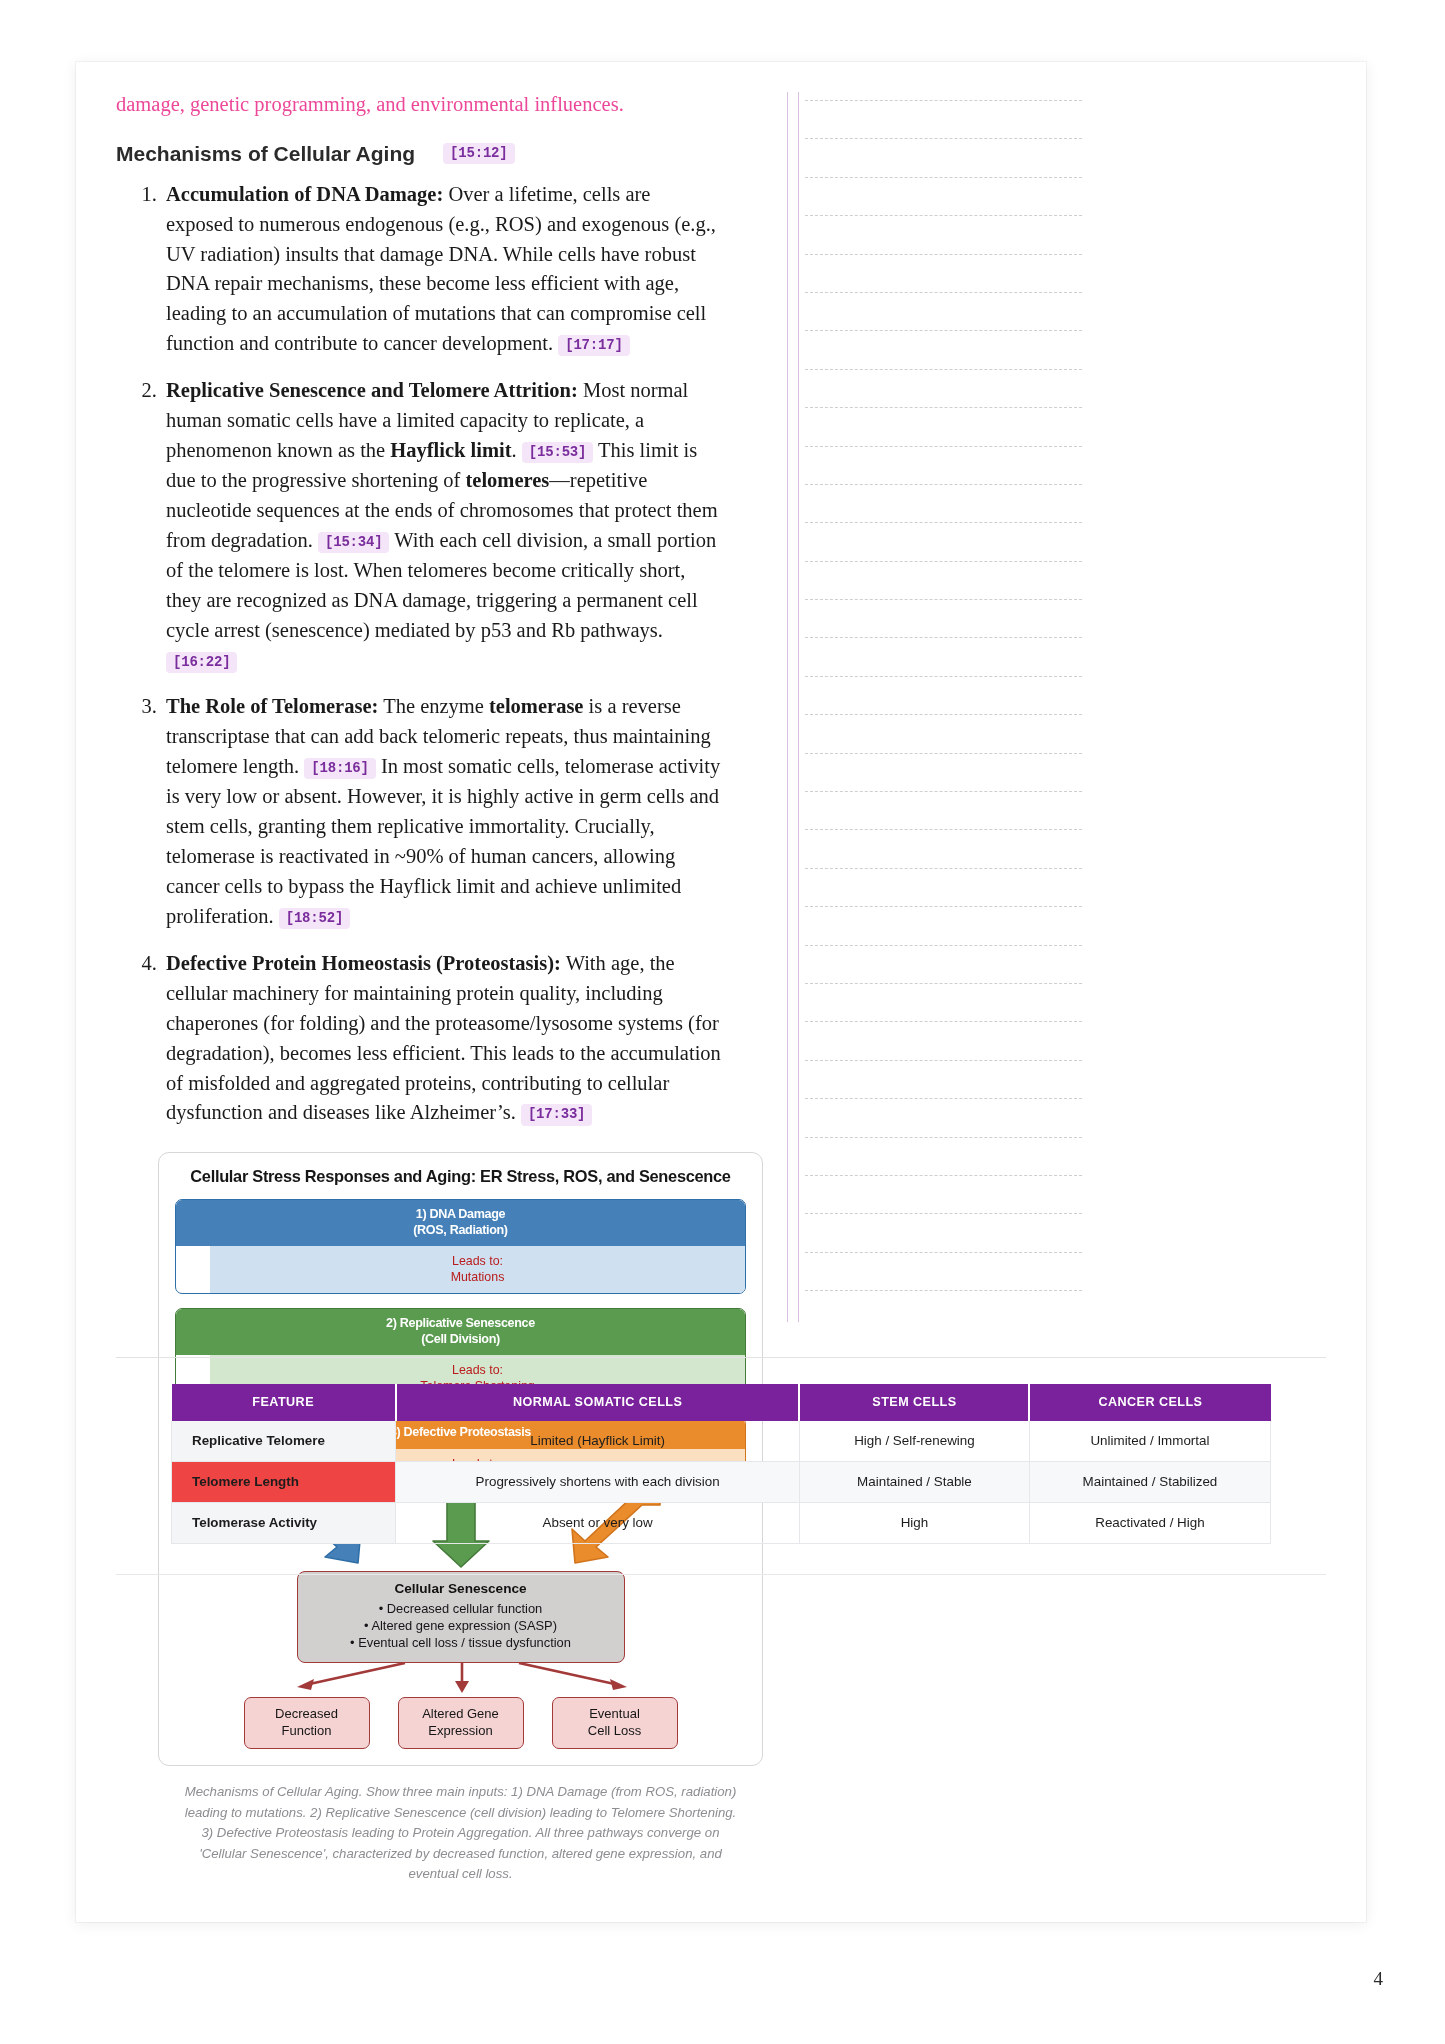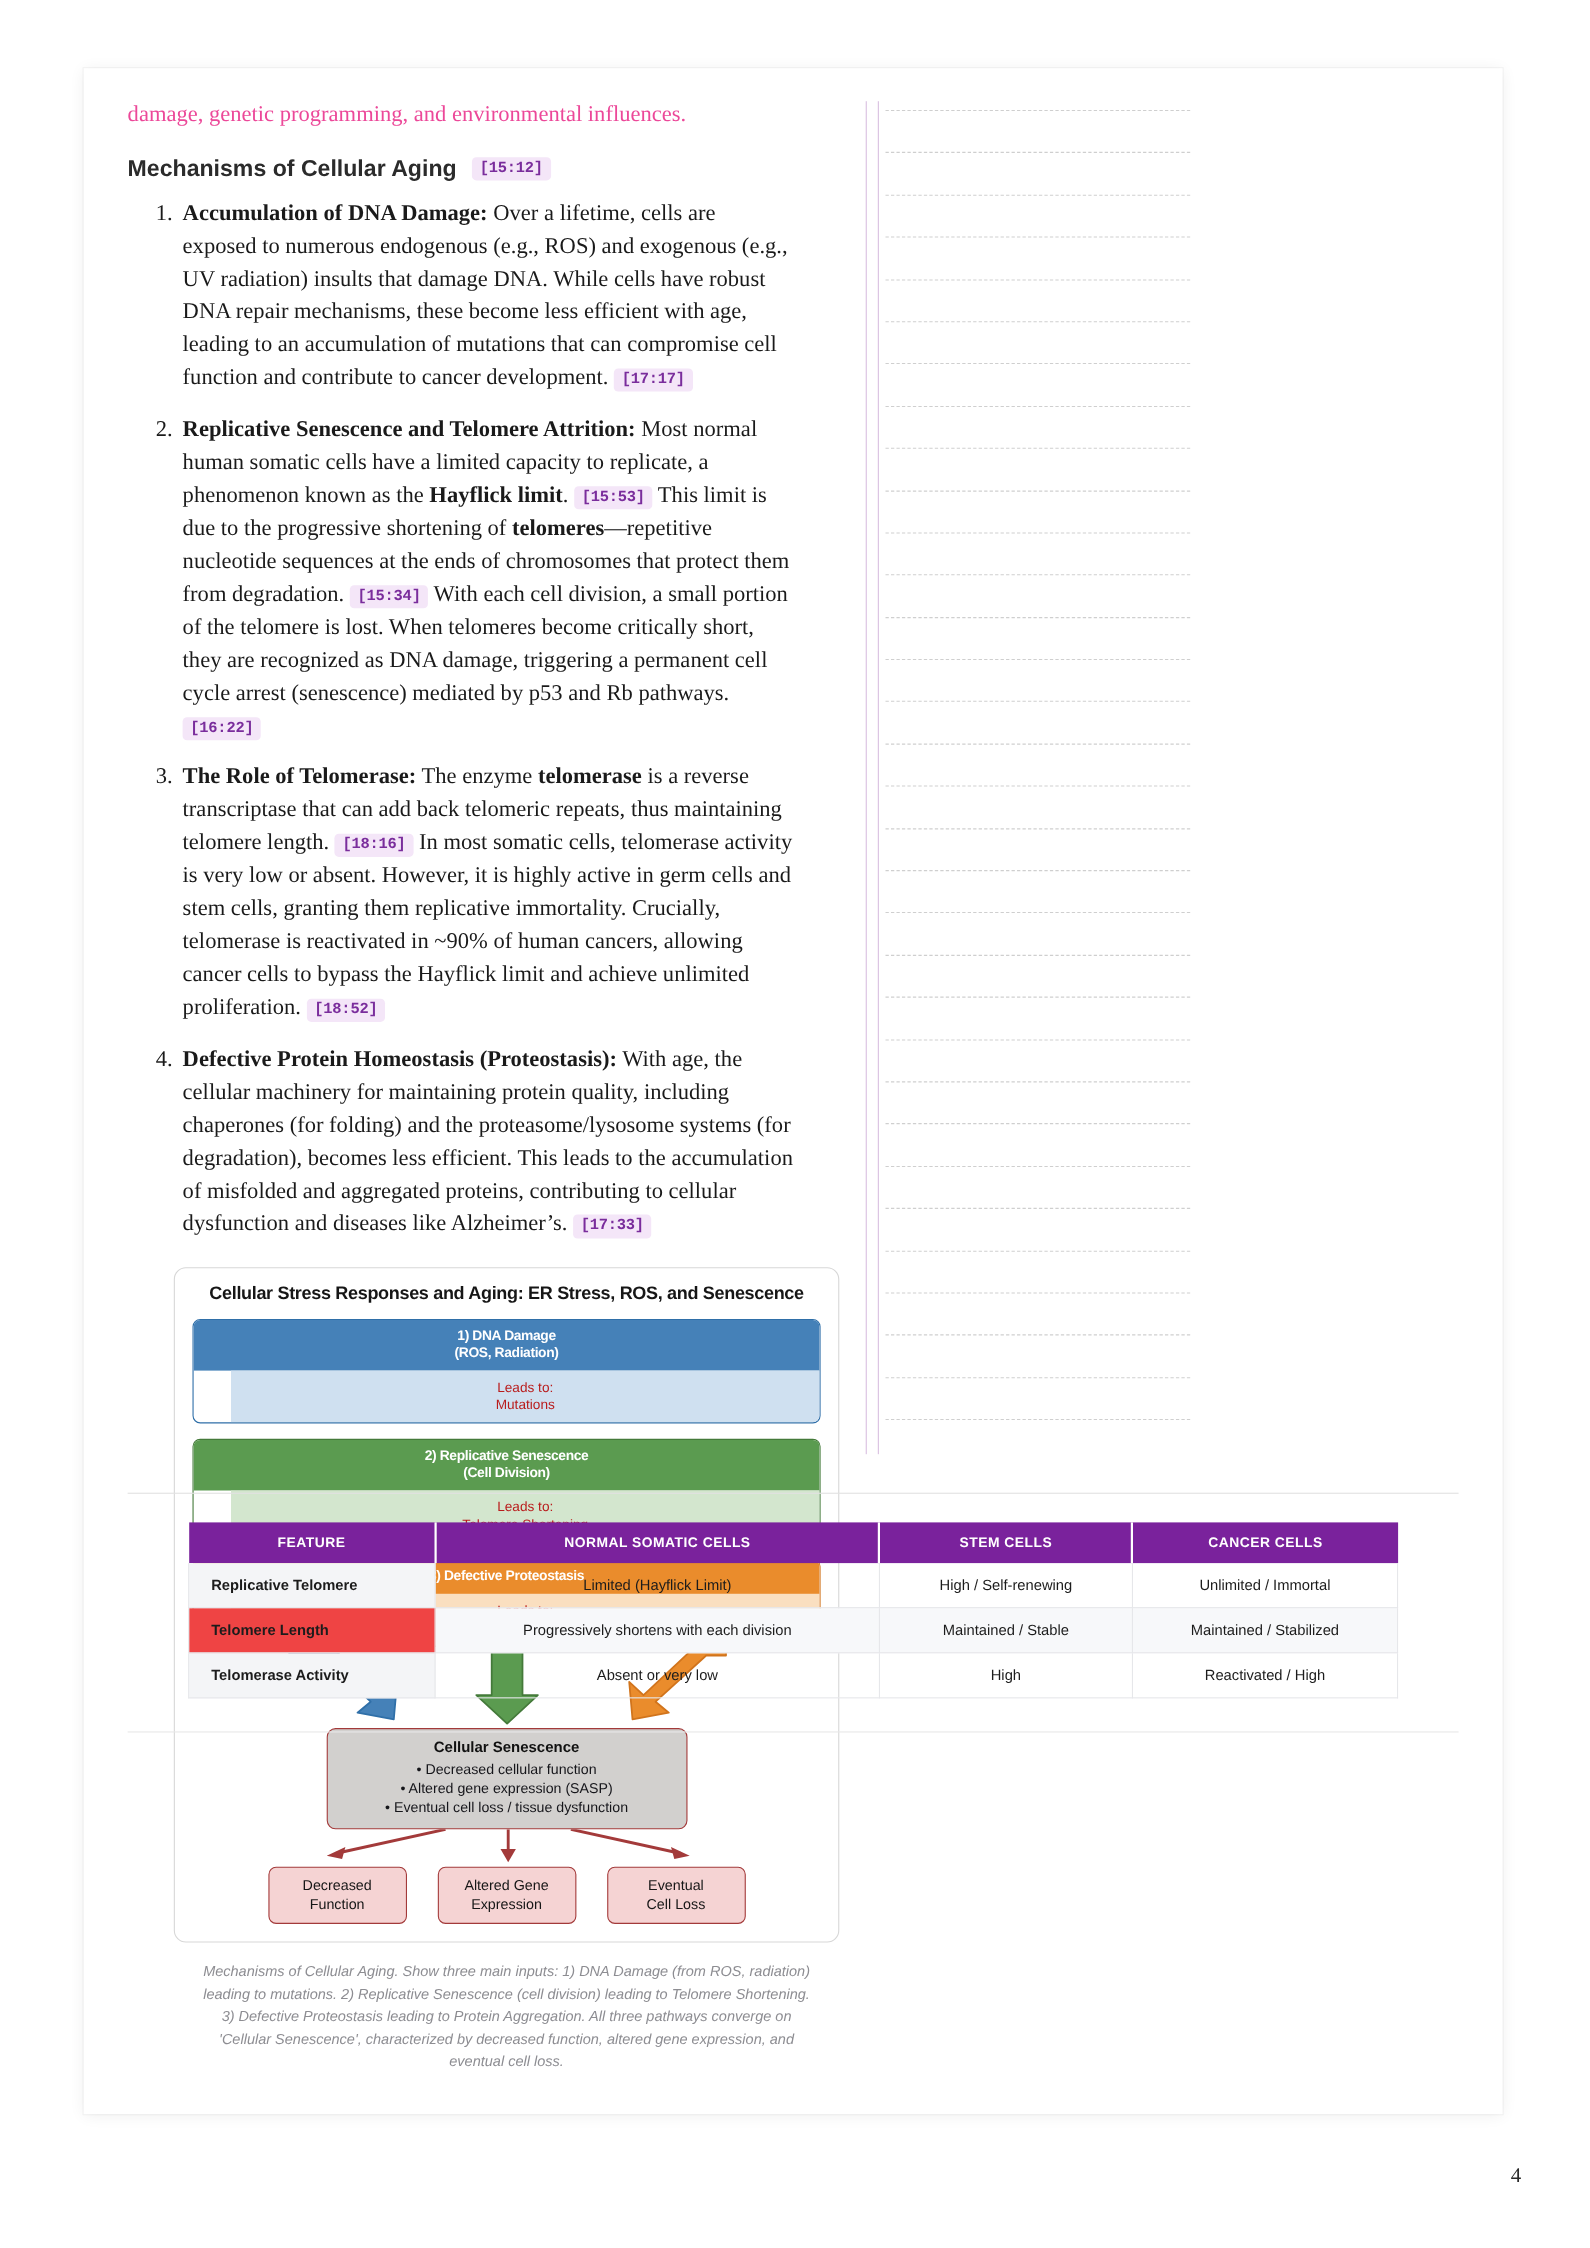--- a/index.html
+++ b/index.html
@@ -79,21 +79,21 @@
     margin: 0 0 22px 0;
   }
   h2.section-heading {
     font-family: "Liberation Sans", sans-serif;
     font-size: 21px;
     font-weight: bold;
     color: #2b2b2b;
     margin: 0 0 14px 0;
     display: flex;
     align-items: center;
-    gap: 14px;
+    gap: 28px;
   }
   .ts {
     font-family: "Liberation Mono", monospace;
     font-size: 14px;
     font-weight: bold;
     color: #7a2d9c;
     background: #f4e6f8;
     padding: 2px 7px 3px 7px;
     border-radius: 4px;
     white-space: nowrap;

